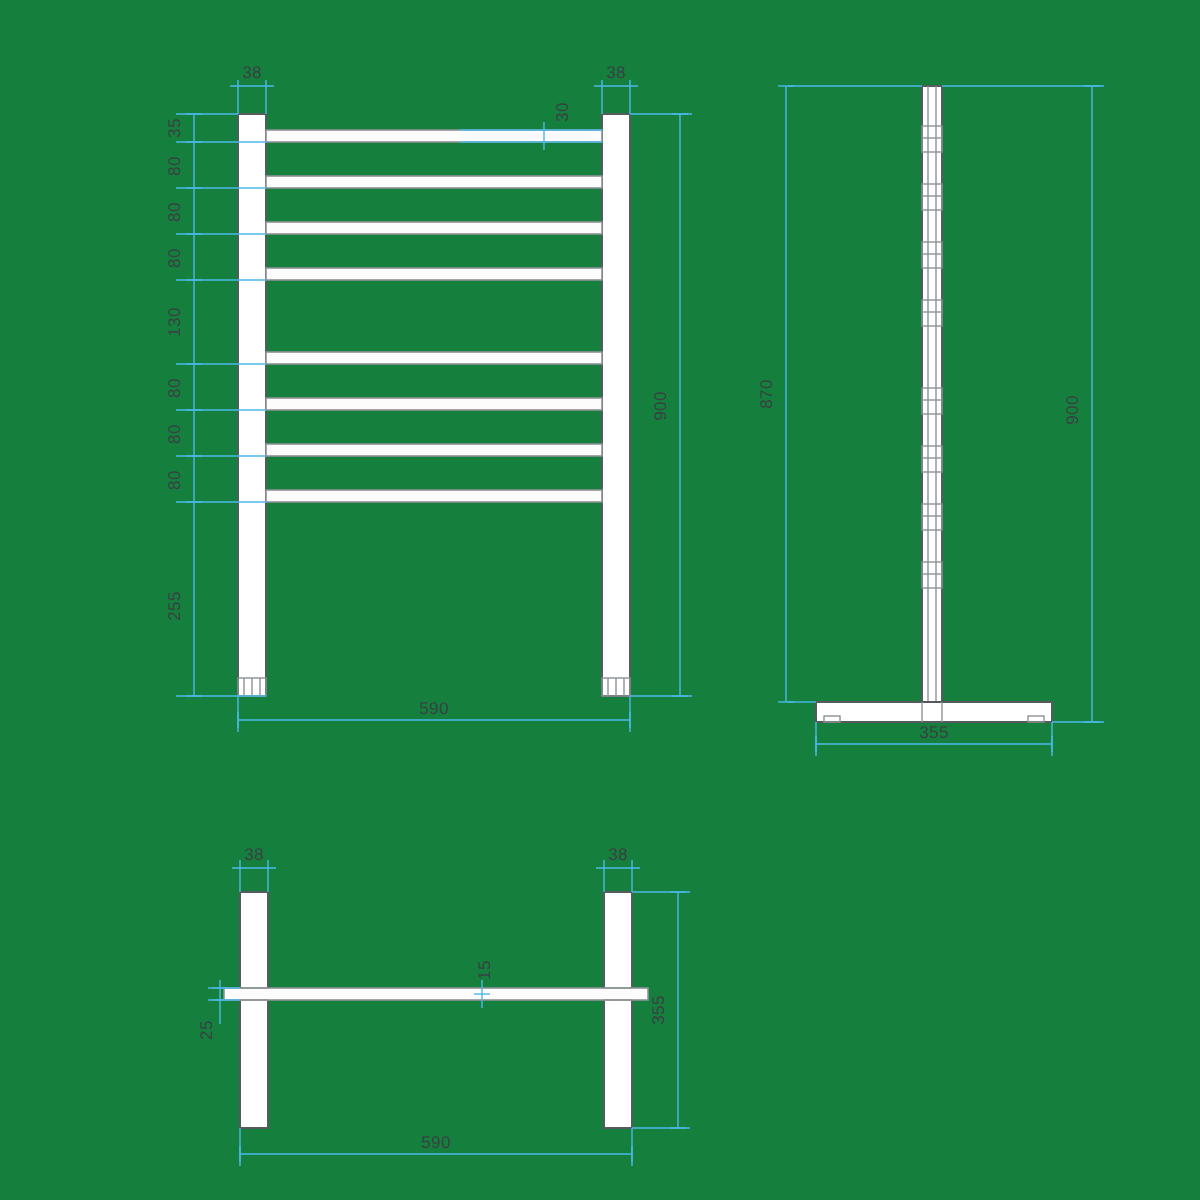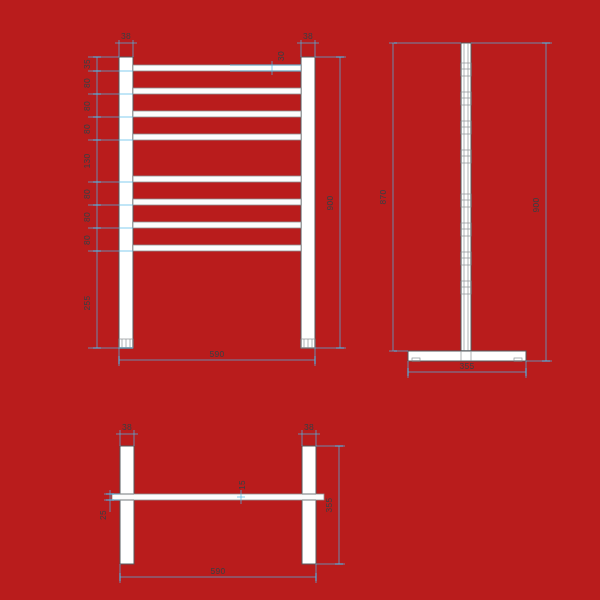--- a/index.html
+++ b/index.html
@@ -10,21 +10,21 @@
   body {
     width: 600px;
     height: 600px;
     font-family: "Liberation Sans", sans-serif;
     overflow: hidden;
   }
   #drawing-root {
     position: relative;
     width: 600px;
     height: 600px;
-    background: #b91c1c;
+    background: #15803d;
   }
   svg#tech-drawing {
     display: block;
     width: 600px;
     height: 600px;
   }
   .dim-line, .ext-line {
     stroke: #4db8e8;
     stroke-width: 0.7;
     fill: none;

